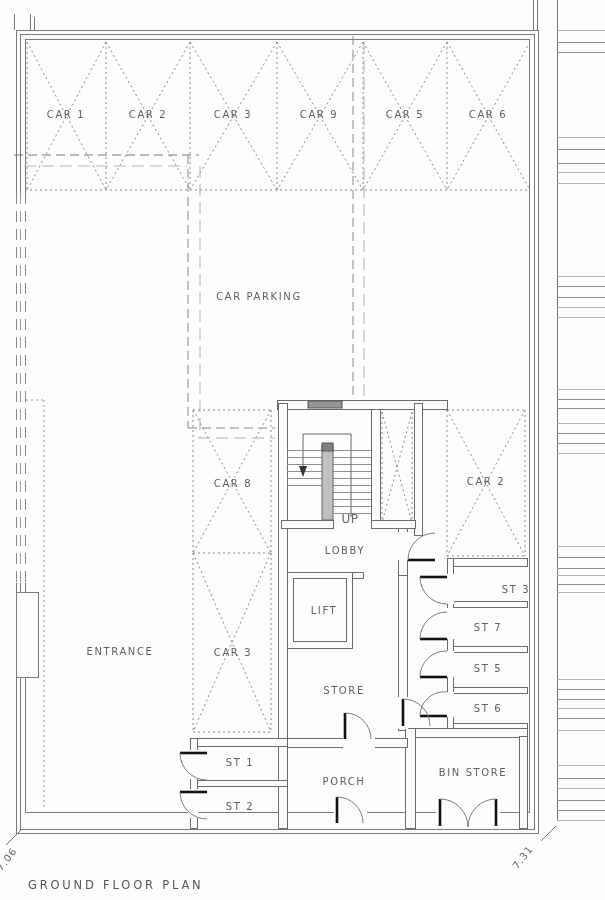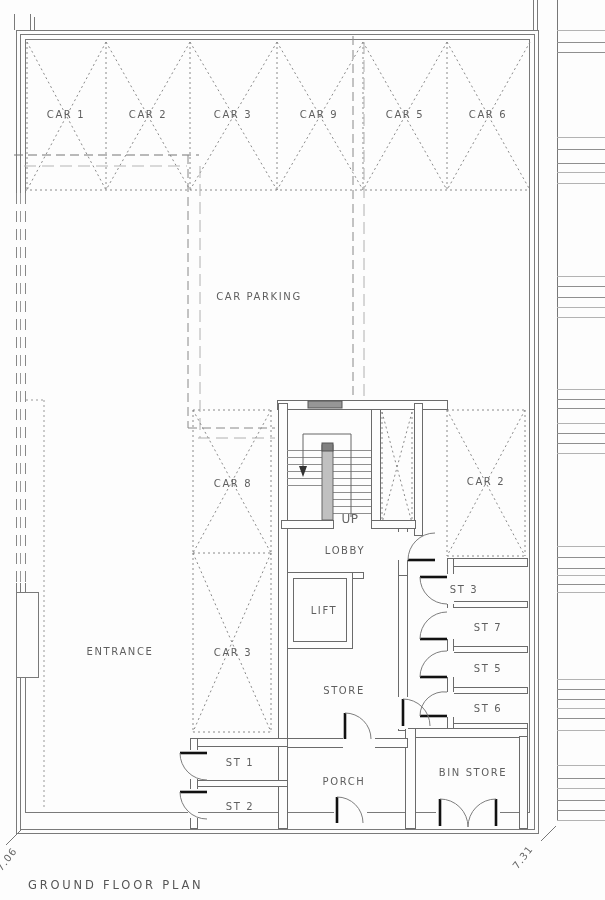--- a/index.html
+++ b/index.html
@@ -268,21 +268,21 @@
   <div class="lbl" style="left:233px;top:483px">CAR 8</div>
   <div class="lbl" style="left:233px;top:652px">CAR 3</div>
   <div class="lbl" style="left:120px;top:651px">ENTRANCE</div>
   <div class="lbl" style="left:345px;top:550px">LOBBY</div>
   <div class="lbl" style="left:324px;top:610px">LIFT</div>
   <div class="lbl" style="left:344px;top:690px">STORE</div>
   <div class="lbl" style="left:344px;top:781px">PORCH</div>
   <div class="lbl" style="left:473px;top:772px">BIN STORE</div>
   <div class="lbl" style="left:240px;top:762px">ST 1</div>
   <div class="lbl" style="left:240px;top:806px">ST 2</div>
-  <div class="lbl" style="left:464px;top:589px">ST 3</div>
+  <div class="lbl" style="left:516px;top:589px">ST 3</div>
   <div class="lbl" style="left:488px;top:627px">ST 7</div>
   <div class="lbl" style="left:488px;top:668px">ST 5</div>
   <div class="lbl" style="left:488px;top:708px">ST 6</div>
   <div class="lbl-sm" style="left:350px;top:519px">UP</div>
 
   <div class="dim dim-left">7.06</div>
   <div class="dim dim-right">7.31</div>
   <div class="title">GROUND FLOOR PLAN</div>
 </div>
 

